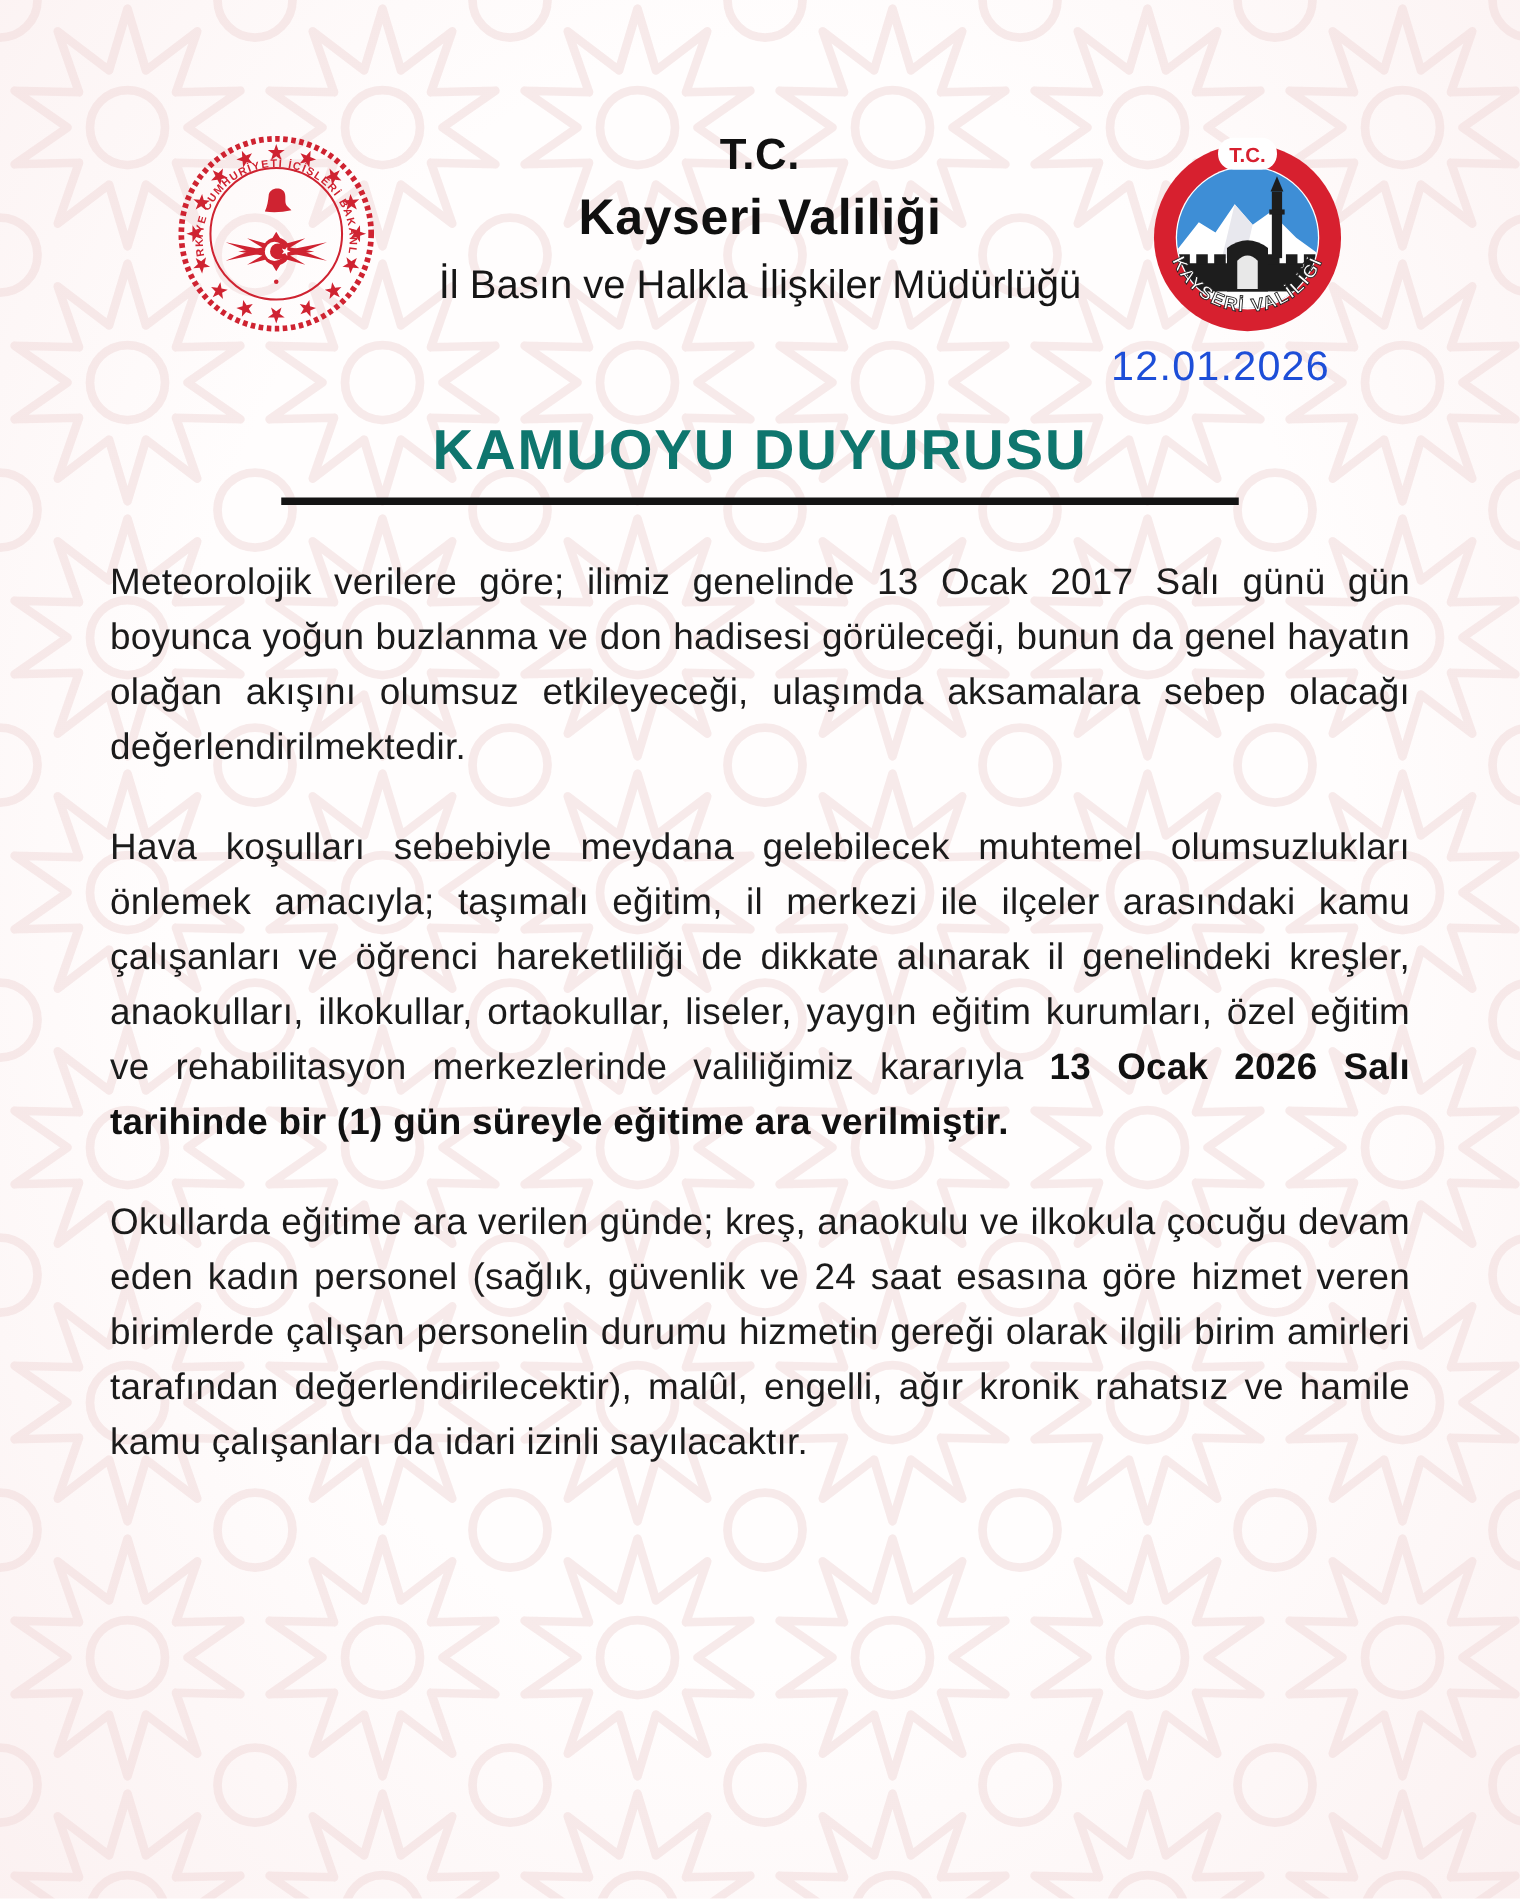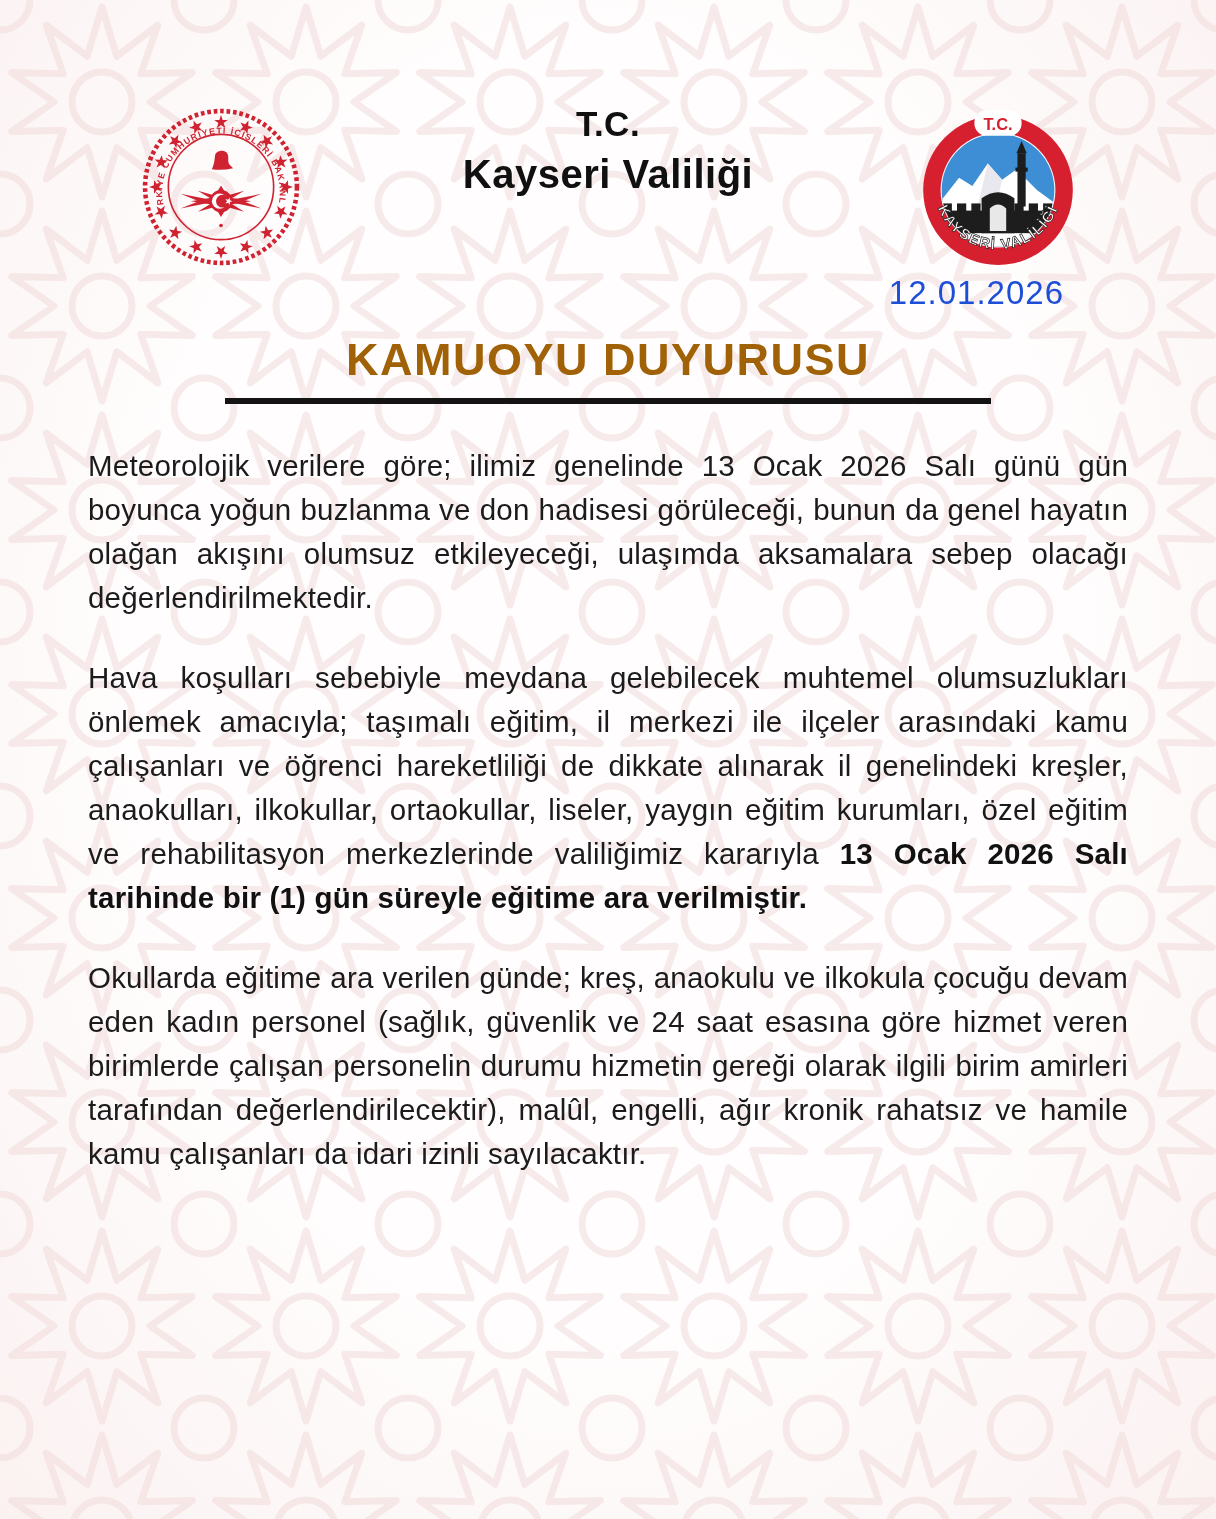--- a/index.html
+++ b/index.html
@@ -26,21 +26,21 @@
   .head-tc{font-size:35px;font-weight:800;letter-spacing:0.5px;}
   .head-org{font-size:40px;font-weight:800;margin-top:8px;letter-spacing:0.5px;}
   .head-dept{font-size:32px;font-weight:500;margin-top:12px;color:#161616;}
 
   .doc-date{
     position:absolute;top:274px;right:152px;
     font-size:33px;font-weight:500;color:#1d4ed8;letter-spacing:1px;
   }
 
   .title-block{position:absolute;left:0;right:0;top:334px;text-align:center;}
-  .doc-title{margin:0;font-size:45px;font-weight:900;letter-spacing:1.5px;color:#a16207;}
+  .doc-title{margin:0;font-size:45px;font-weight:900;letter-spacing:1.5px;color:#0f766e;}
   .title-rule{width:766px;height:6px;background:#141414;margin:12px auto 0;}
 
   .body-text{
     position:absolute;left:88px;top:444px;width:1040px;
     font-size:29.5px;line-height:44px;color:#1b1b1b;
     text-align:justify;letter-spacing:0.2px;
   }
   .body-text p{margin:0 0 36px 0;}
   .body-text p:last-child{margin-bottom:0;}
   .body-text strong{font-weight:700;color:#111;}
@@ -112,20 +112,21 @@
         </g>
         <circle cx="78.6" cy="94" r="7.6" fill="#ffffff"></circle>
         <circle cx="81.4" cy="94" r="6.3" fill="#cf2331"></circle>
         <use href="#lg-star" transform="translate(87.5,94) scale(0.55) rotate(18)" fill="#ffffff"></use>
       </svg>
     </div>
 
     <div class="head-center">
       <div class="head-tc">T.C.</div>
       <div class="head-org">Kayseri Valiliği</div>
+      <div class="head-dept">İl Basın ve Halkla İlişkiler Müdürlüğü</div>
     </div>
 
     <div class="logo logo-right">
       <svg width="164" height="164" viewBox="0 0 160 160">
         <defs>
           <clipPath id="kv-inner">
               <circle cx="80" cy="84" r="55"></circle>
             </clipPath>
           <path id="kv-arc" d="M 20,98 A 63,63 0 0 0 140,98" fill="none"></path>
         </defs>
@@ -159,19 +160,19 @@
     </div>
 
     <div class="doc-date">12.01.2026</div>
 
     <div class="title-block">
       <h1 class="doc-title">KAMUOYU DUYURUSU</h1>
       <div class="title-rule"></div>
     </div>
 
     <main class="body-text">
-      <p>Meteorolojik verilere göre; ilimiz genelinde 13 Ocak 2026 Salı günü gün boyunca yoğun buzlanma ve don hadisesi görüleceği, bunun da genel hayatın olağan akışını olumsuz etkileyeceği, ulaşımda aksamalara sebep olacağı değerlendirilmektedir.</p>
+      <p>Meteorolojik verilere göre; ilimiz genelinde 13 Ocak 2017 Salı günü gün boyunca yoğun buzlanma ve don hadisesi görüleceği, bunun da genel hayatın olağan akışını olumsuz etkileyeceği, ulaşımda aksamalara sebep olacağı değerlendirilmektedir.</p>
       <p><span>Hava koşulları sebebiyle meydana gelebilecek muhtemel olumsuzlukları önlemek amacıyla; taşımalı eğitim, il merkezi ile ilçeler arasındaki kamu çalışanları ve öğrenci hareketliliği de dikkate alınarak il genelindeki kreşler, anaokulları, ilkokullar, ortaokullar, liseler, yaygın eğitim kurumları, özel eğitim ve rehabilitasyon merkezlerinde valiliğimiz kararıyla </span><strong>13 Ocak 2026 Salı tarihinde bir (1) gün süreyle eğitime ara verilmiştir.</strong></p>
       <p>Okullarda eğitime ara verilen günde; kreş, anaokulu ve ilkokula çocuğu devam eden kadın personel (sağlık, güvenlik ve 24 saat esasına göre hizmet veren birimlerde çalışan personelin durumu hizmetin gereği olarak ilgili birim amirleri tarafından değerlendirilecektir), malûl, engelli, ağır kronik rahatsız ve hamile kamu çalışanları da idari izinli sayılacaktır.</p>
     </main>
 
   </div>
 </div>
 
 </body></html>

